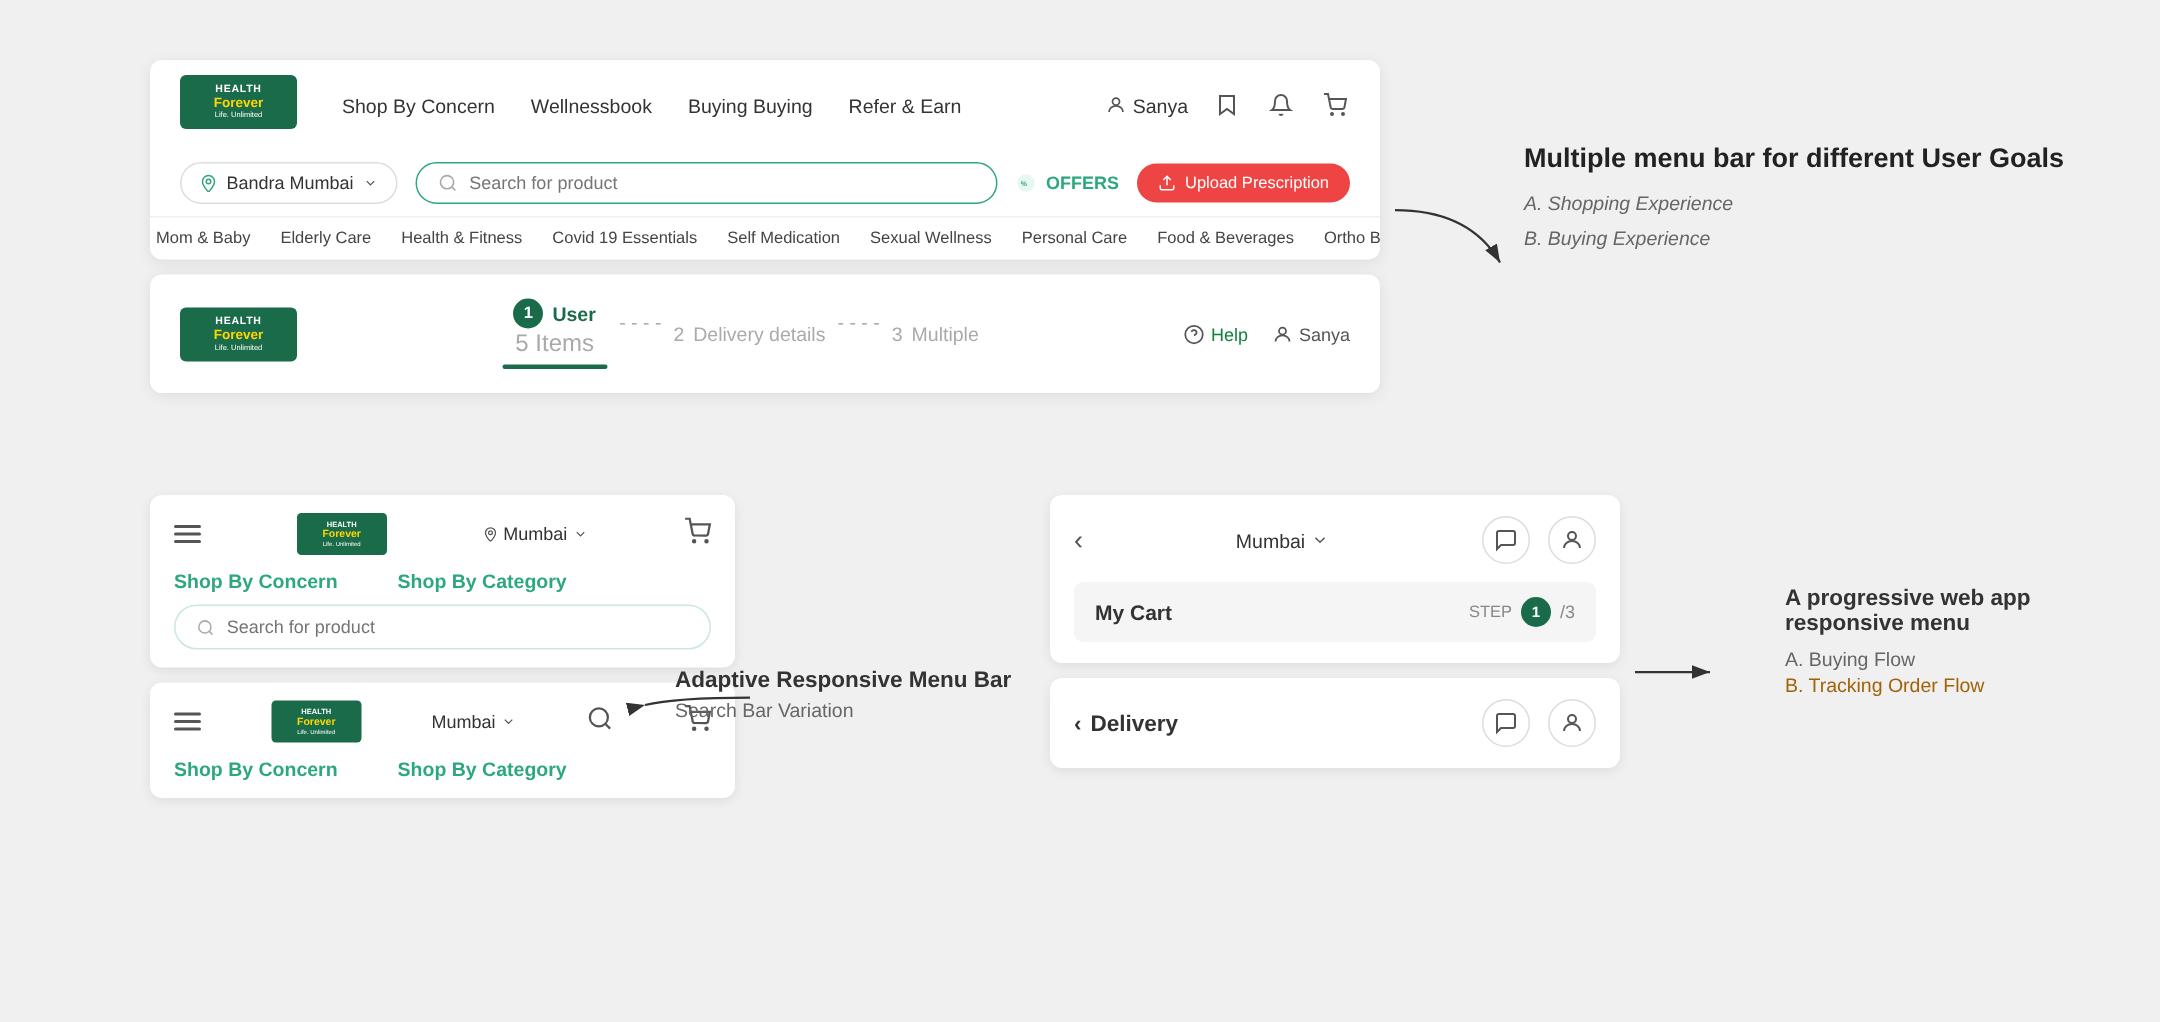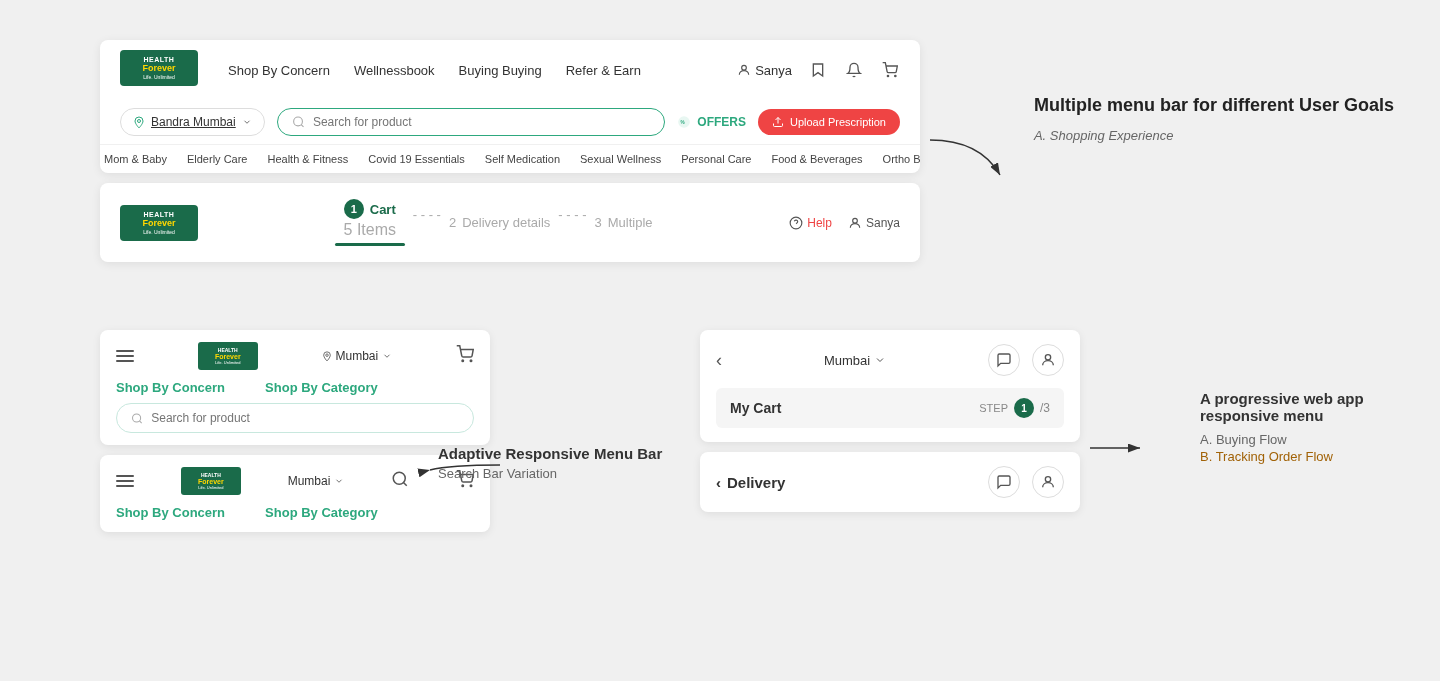--- a/index.html
+++ b/index.html
@@ -115,21 +115,20 @@
       display: flex;
       align-items: center;
       gap: 6px;
       border: 1px solid #ddd;
       border-radius: 20px;
       padding: 6px 12px;
       font-size: 12px;
       color: #333;
       cursor: pointer;
       white-space: nowrap;
-      text-decoration: underline;
     }
 
     .search-bar {
       flex: 1;
       display: flex;
       align-items: center;
       border: 1.5px solid #2da87e;
       border-radius: 20px;
       padding: 6px 14px;
       gap: 8px;
@@ -278,37 +277,37 @@
       align-items: center;
       gap: 16px;
       margin-left: auto;
     }
 
     .help-btn {
       display: flex;
       align-items: center;
       gap: 4px;
       font-size: 12px;
-      color: #ef4444;
+      color: #15803d;
       cursor: pointer;
     }
 
     .checkout-user {
       display: flex;
       align-items: center;
       gap: 4px;
       font-size: 12px;
       color: #555;
     }
 
     
     .desc-panel-top {
       position: absolute;
       top: 95px;
-      right: 46px;
+      right: 64px;
     }
 
     .desc-title {
       font-size: 18px;
       font-weight: 600;
       color: #222;
       margin-bottom: 10px;
     }
 
     .desc-text {
@@ -538,21 +537,21 @@
       font-size: 15px;
       font-weight: 600;
       color: #333;
       cursor: pointer;
     }
 
     
     .desc-panel-bottom {
       position: absolute;
       top: 390px;
-      right: 40px;
+      right: 50px;
     }
 
     
     .arrows-svg {
       position: absolute;
       top: 0;
       left: 0;
       pointer-events: none;
       width: 1440px;
       height: 681px;
@@ -666,21 +665,21 @@
     <div class="logo-box" style="width:78px;height:36px;">
       <span class="logo-health">HEALTH</span>
       <span class="logo-forever">Forever</span>
       <span class="logo-subtitle">Life. Unlimited</span>
     </div>
   </div>
   <div class="checkout-steps">
     <div class="step-item">
       <div class="step-label">
         <span class="step-num-active">1</span>
-        <span class="step-text-active">Cart</span>
+        <span class="step-text-active">User</span>
       </div>
       <div class="step-sub">5 Items</div>
       <div class="step-underline"></div>
     </div>
     <span class="step-dashes">- - - -</span>
     <div class="step-item">
       <div class="step-label">
         <span class="step-num-inactive">2</span>
         <span class="step-text-inactive">Delivery details</span>
       </div>
@@ -708,20 +707,21 @@
           <path d="M4 20c0-4 3.6-7 8-7s8 3 8 7"></path>
         </svg>
       <span>Sanya</span>
     </div>
   </div>
 </div>
 
 <div class="desc-panel-top">
   <div class="desc-title">Multiple menu bar for different User Goals</div>
   <div class="desc-text annotation-sub">A. Shopping Experience</div>
+  <div class="desc-text annotation-sub">B. Buying Experience</div>
 </div>
 
 <div class="mobile-section">
 
   <div class="mobile-card">
     <div class="mobile-top-bar">
       <div class="mobile-menu-icon">
         <span></span>
           <span></span>
           <span></span>
@@ -794,21 +794,21 @@
           </svg>
       </div>
     </div>
     <div class="mobile-nav-links">
       <span class="mobile-nav-link">Shop By Concern</span>
       <span class="mobile-nav-link">Shop By Category</span>
     </div>
   </div>
 </div>
 
-<div style="position:absolute; top:445px; left:438px;">
+<div style="position:absolute; top:445px; left:450px;">
   <div style="font-size:15px;font-weight:600;color:#333;">Adaptive Responsive Menu Bar</div>
   <div style="font-size:13px;color:#666;margin-top:4px;">Search Bar Variation</div>
 </div>
 
 <div class="pwa-section">
 
   <div class="pwa-card">
     <div class="pwa-top-bar">
       <span class="pwa-back">‹</span>
       <div class="pwa-location">

